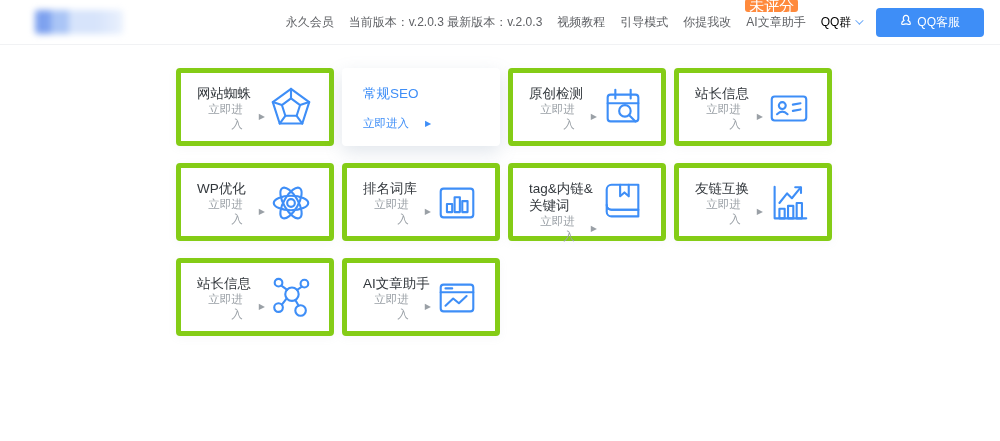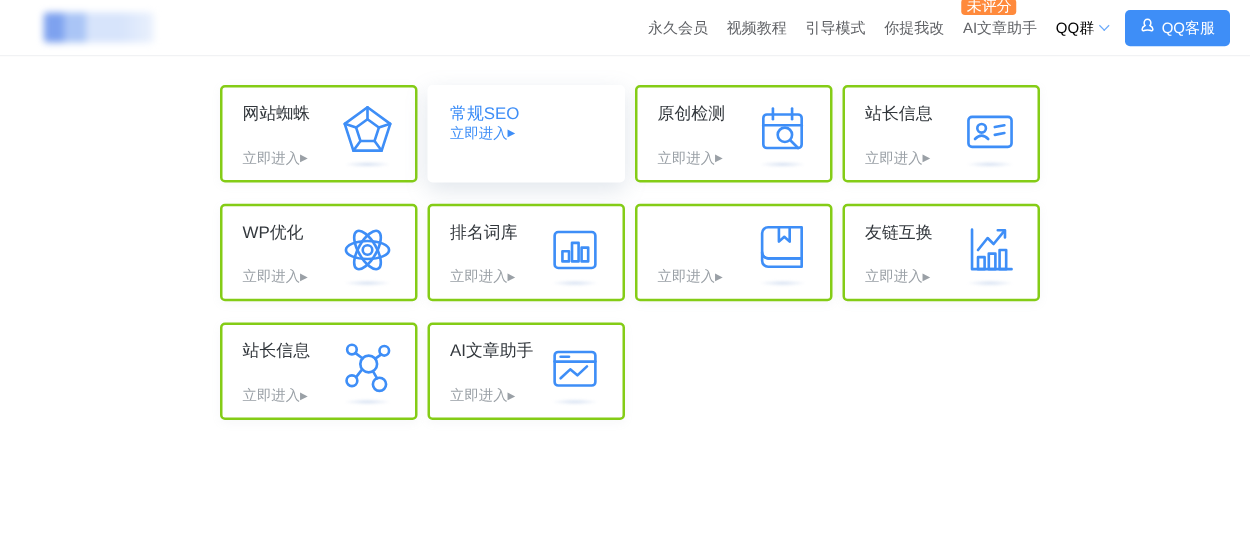--- a/index.html
+++ b/index.html
@@ -12,60 +12,61 @@
     padding:0 16px 0 35px; }
   .logo-blur { width:88px; height:24px; border-radius:3px;
     background:linear-gradient(90deg,#7ea2ef 0 16px,#aac5f6 16px 34px,#d7e4fb 34px 70%,#eaf1fd 100%);
     filter:blur(3px); }
   .nav { margin-left:auto; display:flex; align-items:center; gap:15px;
     font-size:12px; color:#606266; white-space:nowrap; }
   .nav-item { cursor:default;text-align:right; }
   .nav-link { cursor:pointer; }
   .seo-score { position:relative; }
   .score-badge { position:absolute; top:-15px; left:-1px; background:#ff8a3c;
-    color:#fff; font-size:12px; line-height:13px; padding:0 4px;
+    color:#fff; font-size:15px; line-height:13px; padding:0 4px;
     border-radius:3px; }
   .qq-group { color:#000000; display:flex; align-items:center; gap:4px; cursor:pointer; }
   .chevron-down { width:6px; height:6px; border-right:1.4px solid #6aa9f9;
     border-bottom:1.4px solid #6aa9f9; transform:rotate(45deg) translateY(-2px); display:inline-block; }
   .qq-btn { background:#3e8ef7; color:#fff; border:none; border-radius:4px;
-    font-size:12px; padding:6px 12px; display:flex; gap:5px;
+    font-size:12px; padding:6px 24px; display:flex; gap:5px;
     cursor:pointer; font-family:inherit; }
 
   
   .grid { margin:23px 0 0 176px; width:656px; display:grid;
     grid-template-columns:repeat(4,158px); gap:17px 8px; }
-  .card { height:78px; background:#fff; border:2px solid #84cc16; border-radius:4px;
+  .card { height:78px; background:#fff; border:5px solid #84cc16; border-radius:4px;
     padding:12px 12px 10px 16px; display:flex; justify-content:space-between;
     box-shadow:0 2px 8px rgba(150,160,180,0.08); cursor:pointer; }
-  .card.active { box-shadow:0 6px 18px rgba(120,140,170,0.22); border-color:#fff;flex-direction:column; }
+  .card.active { box-shadow:0 6px 18px rgba(120,140,170,0.22); border-color:#fff; }
   .card-left { display:flex; flex-direction:column; min-width:0; }
   .card-title { font-size:13.5px; color:#32373c; line-height:17px; }
   .card.active .card-title { color:#3e8ef7; }
   .card-link { margin-top:auto; font-size:11.5px; color:#9aa0a6; display:flex;
-    align-items:center; gap:0; }
+    align-items:center; gap:16px;text-align:right; }
   .card.active .card-link { color:#3e8ef7; }
   .link-arrow { font-size:8px; line-height:1; }
   .card-right { display:flex; flex-direction:column; align-items:center;
     justify-content:center; width:52px; flex:none; }
   .icon-wrap svg { display:block; }
   .icon-shadow { width:38px; height:7px; margin-top:1px; border-radius:50%;
     background:radial-gradient(ellipse at center, rgba(160,185,225,0.40) 0%, rgba(160,185,225,0) 70%);
     filter:blur(1px); }
   .ic { stroke:#3e8ef7; stroke-width:2.2; fill:none; stroke-linecap:round; stroke-linejoin:round; }
   .seo-text { font-family:"DejaVu Sans Mono","Liberation Mono",monospace;
     font-size:12.5px; font-weight:bold; fill:#3e8ef7; letter-spacing:0.5px; }
 </style>
 </head>
 <body>
 
 <div class="header">
   <div class="logo-blur"></div>
   <div class="nav">
     <span class="nav-item">永久会员</span>
+    <span class="nav-item">当前版本：v.2.0.3 最新版本：v.2.0.3</span>
     <span class="nav-link">视频教程</span>
     <span class="nav-link">引导模式</span>
     <span class="nav-link">你提我改</span>
     <span class="nav-link seo-score">
       <span class="score-badge">未评分</span>
       <span>AI文章助手</span>
     </span>
     <span class="qq-group">
       <span>QQ群</span>
       <span class="chevron-down"></span>
@@ -199,20 +200,21 @@
           <rect x="21.5" y="18" width="5.5" height="15.5"></rect>
           <rect x="29.5" y="22" width="5.5" height="11.5"></rect>
         </svg>
       </span>
       <span class="icon-shadow"></span>
     </div>
   </div>
 
   <div class="card">
     <div class="card-left">
+      <span class="card-title">tag&amp;内链&amp;关键词</span>
       <span class="card-link">
         <span>立即进入</span>
           <span class="link-arrow">▶</span>
       </span>
     </div>
     <div class="card-right">
       <span class="icon-wrap">
         <svg width="46" height="46" viewBox="0 0 48 48" class="ic">
           <path d="M12,5 h28 v26 H12 a5,5 0 0 1 -5,-5 V10 a5,5 0 0 1 5,-5 z"></path>
           <path d="M7,26 a5,5 0 0 0 5,5 h28 v7 H12 a5,5 0 0 1 -5,-5 z"></path>

